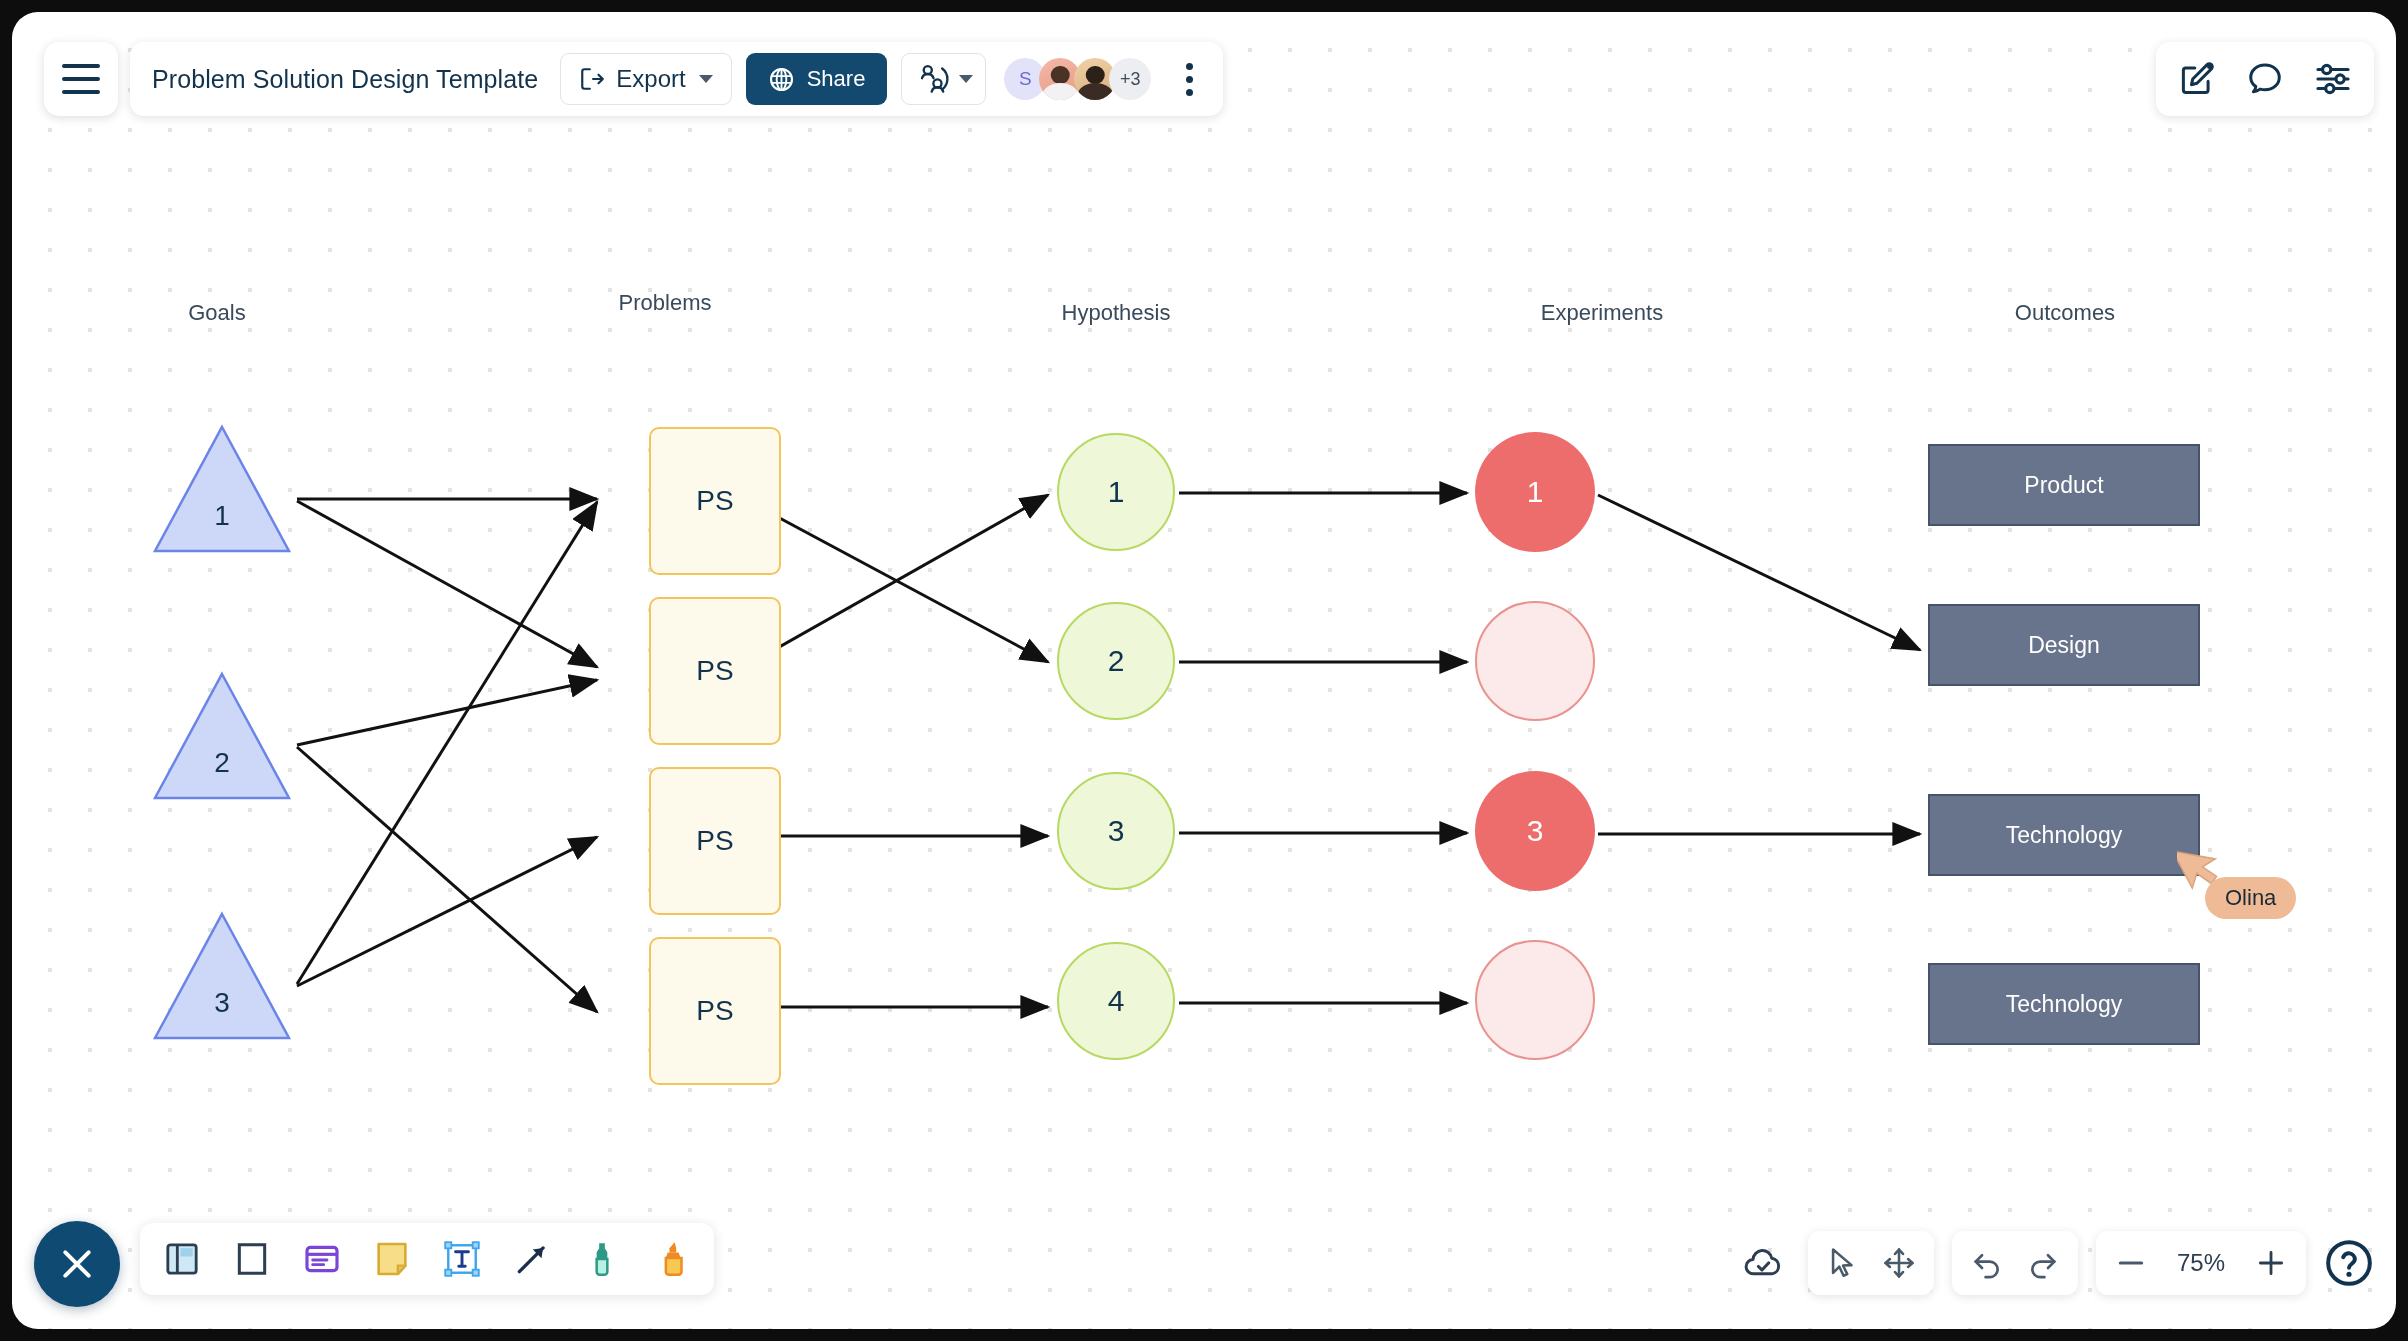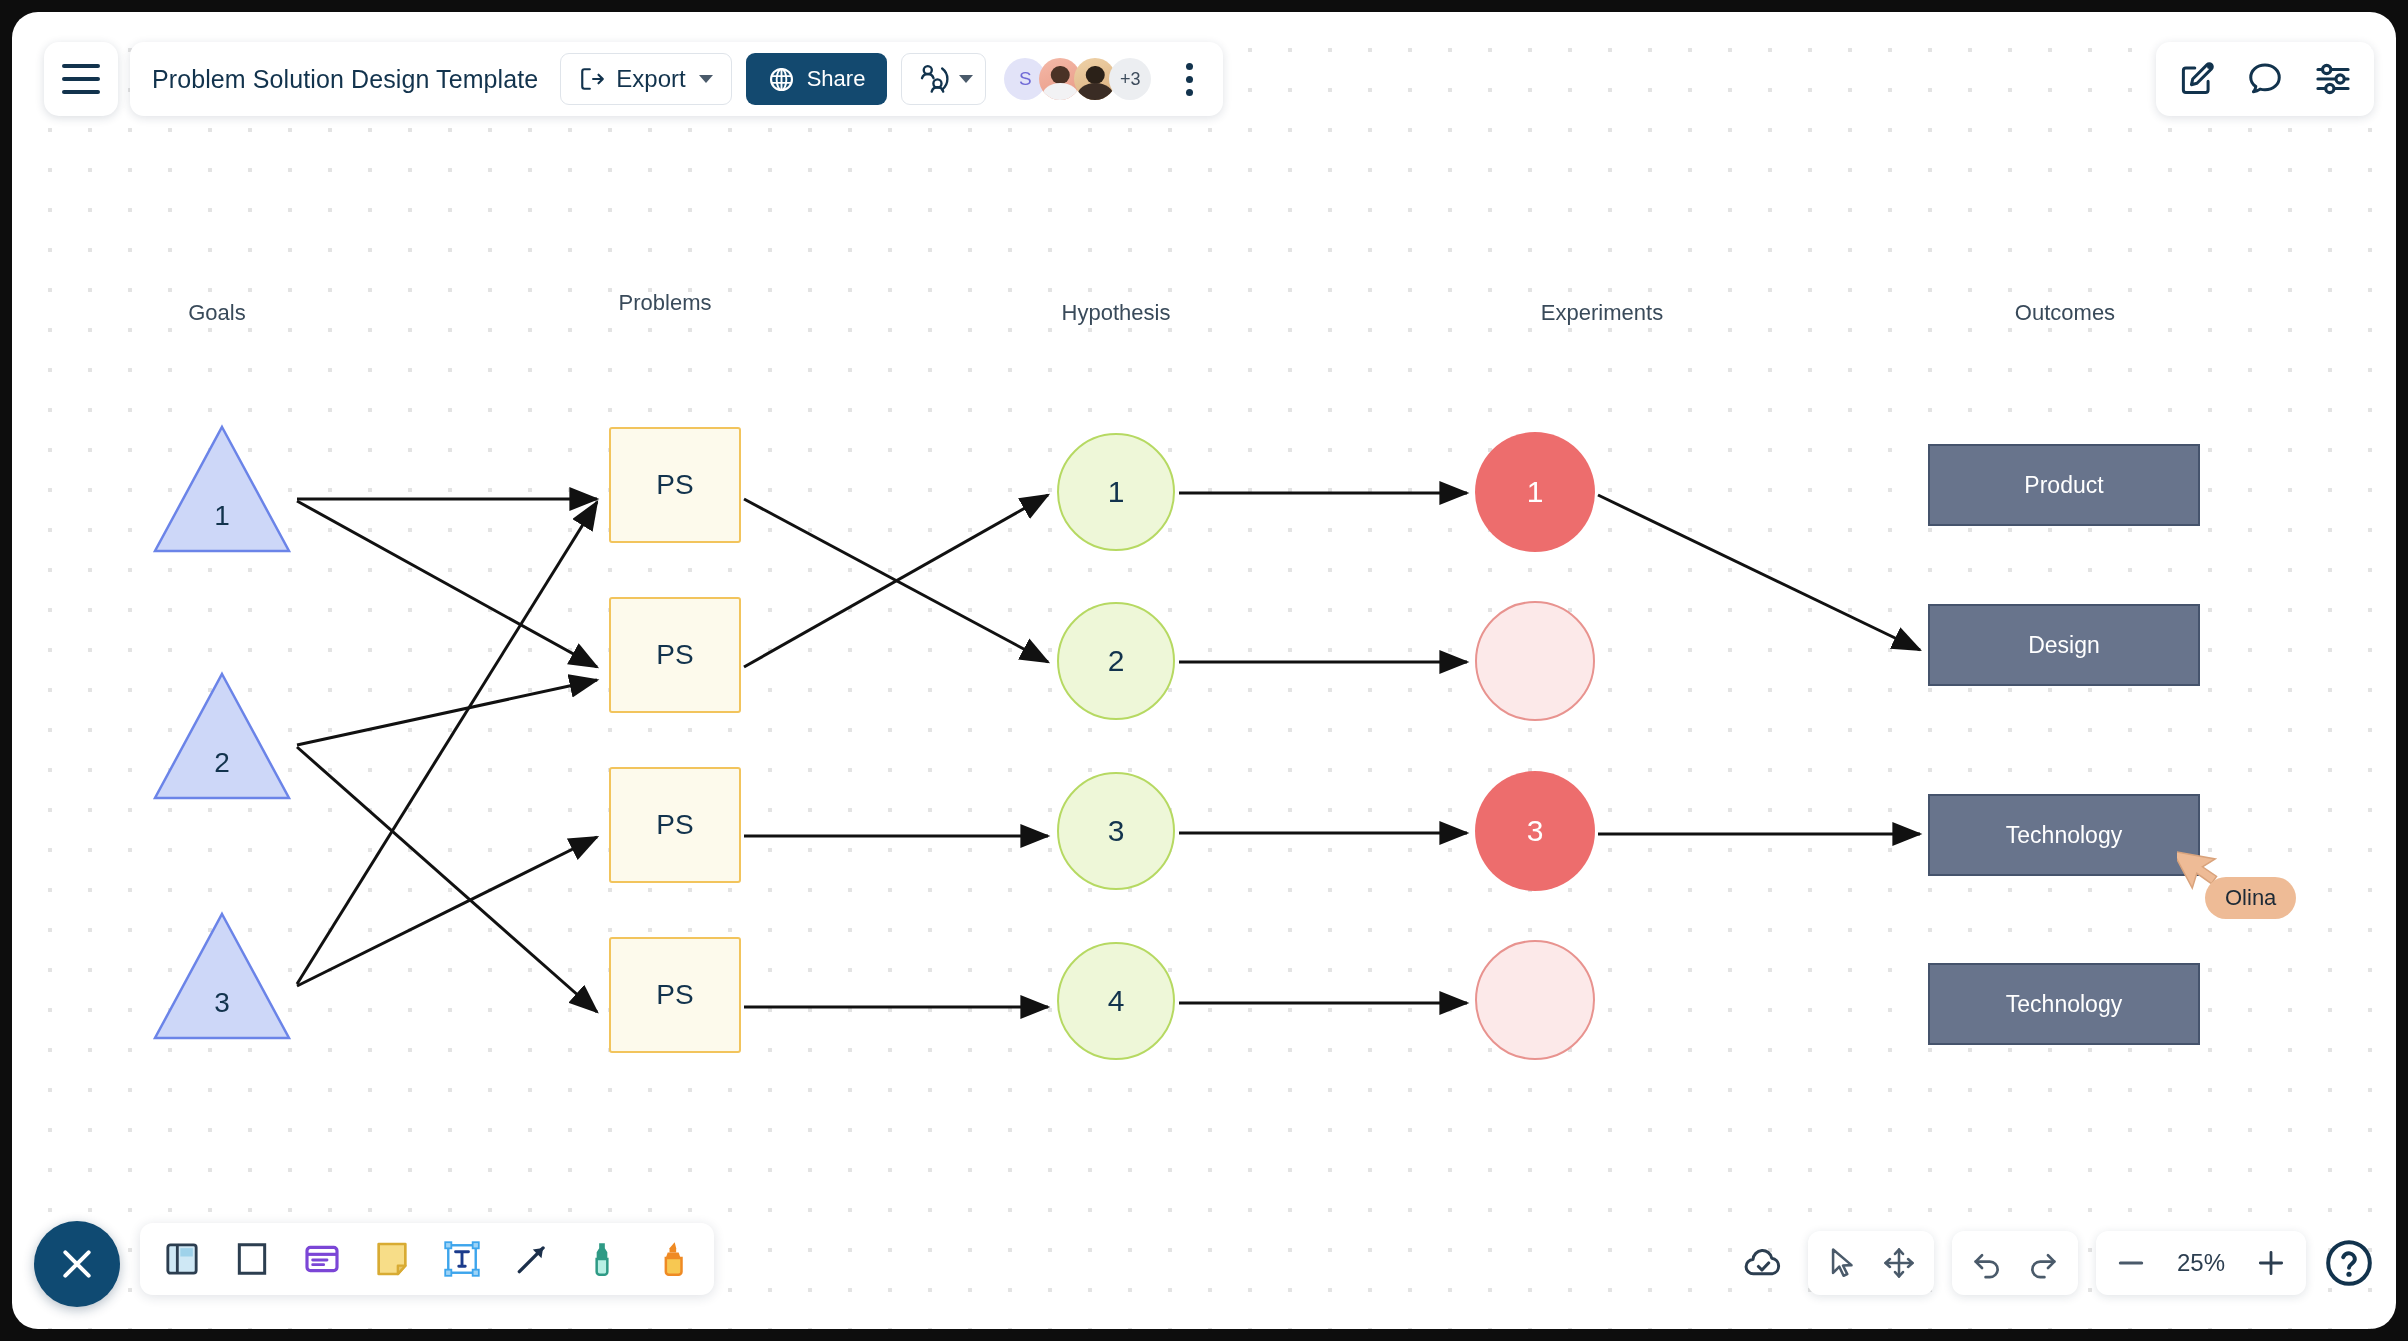--- a/index.html
+++ b/index.html
@@ -202,28 +202,29 @@
     position: absolute;
     left: 0; width: 140px;
     top: 76px;
     text-align: center;
     font-size: 28px;
     color: #12334d;
   }
 
   .ps-box {
     position: absolute;
-    width: 132px; height: 116px;
+    width: 132px; height: 148px;
     background: #fdfaec;
     border: 2.5px solid #f2c45c;
-    border-radius: 3px;
+    border-radius: 10px;
     display: flex; align-items: center; justify-content: center;
     font-size: 28px;
     color: #12334d;
     cursor: pointer;
+    margin-left: 40px;
   }
 
   .hyp-circle {
     position: absolute;
     width: 118px; height: 118px;
     border-radius: 50%;
     background: #eef7d8;
     border: 2.5px solid #b6d962;
     display: flex; align-items: center; justify-content: center;
     font-size: 30px;
@@ -589,21 +590,21 @@
           </svg>
         </div>
       </div>
 
       <div class="grp">
         <div class="gbtn">
           <svg width="32" height="32" viewBox="0 0 24 24">
             <path d="M4,12 H20" stroke="#4a5a6a" stroke-width="2.3" stroke-linecap="round"></path>
           </svg>
         </div>
-        <div class="zoom-val">25%</div>
+        <div class="zoom-val">75%</div>
         <div class="gbtn">
           <svg width="32" height="32" viewBox="0 0 24 24">
             <path d="M4,12 H20 M12,4 V20" stroke="#2c3e50" stroke-width="2.1" stroke-linecap="round"></path>
           </svg>
         </div>
       </div>
 
       <div class="help-btn">
         <svg width="50" height="50" viewBox="0 0 24 24">
           <circle cx="12" cy="12" r="10" fill="none" stroke="#12334d" stroke-width="1.9"></circle>

